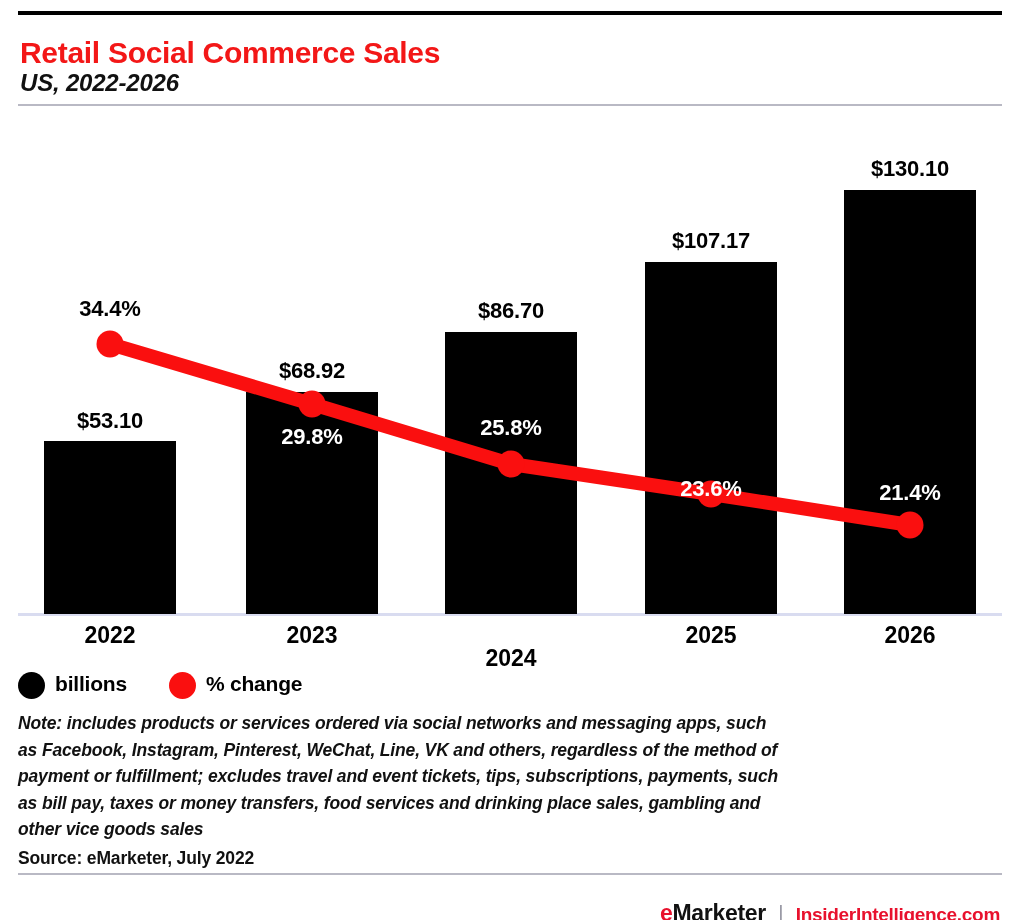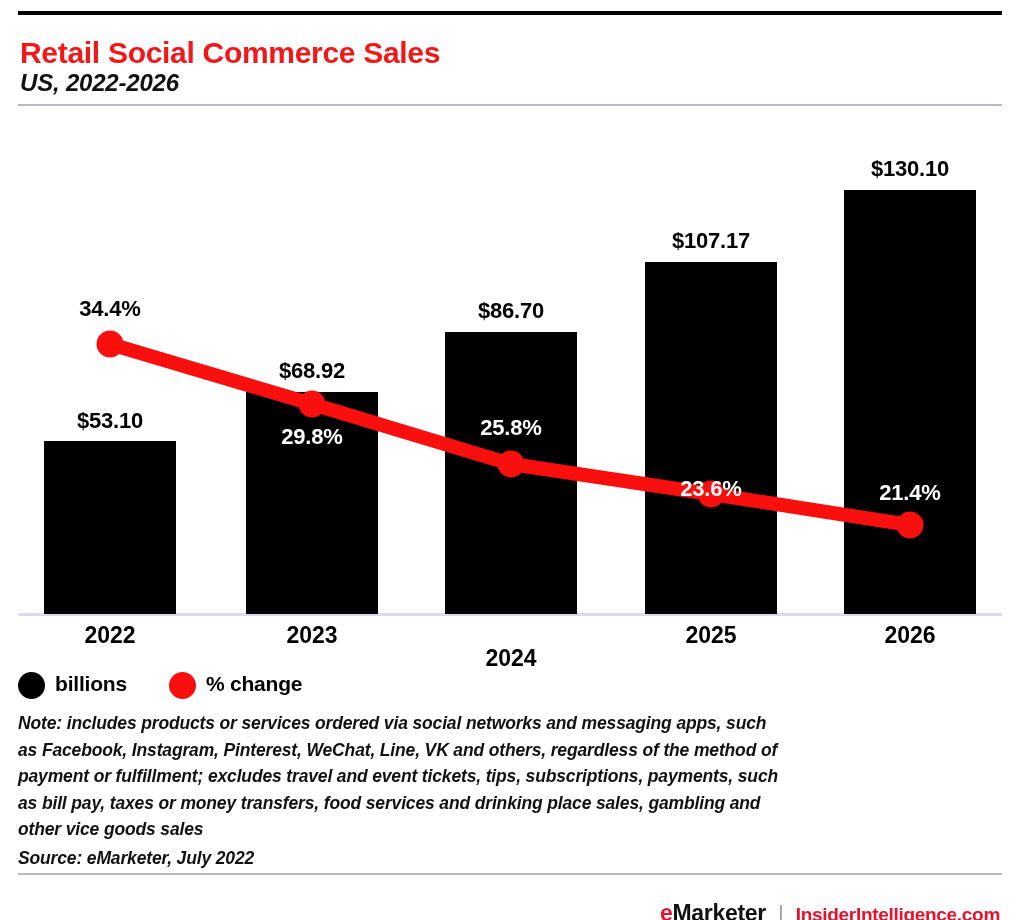--- a/index.html
+++ b/index.html
@@ -159,21 +159,20 @@
     font-size: 17.5px;
     font-style: italic;
     font-weight: bold;
     color: #111111;
     line-height: 26.5px;
     white-space: nowrap;
     letter-spacing: -0.15px;
   }
   .source-line {
     font-size: 17.5px;
-    font-style: italic;
     font-weight: bold;
     color: #111111;
     line-height: 26.5px;
     white-space: nowrap;
     letter-spacing: -0.15px;
     margin-top: 2px;
   }
 
   
   .footer-rule {

